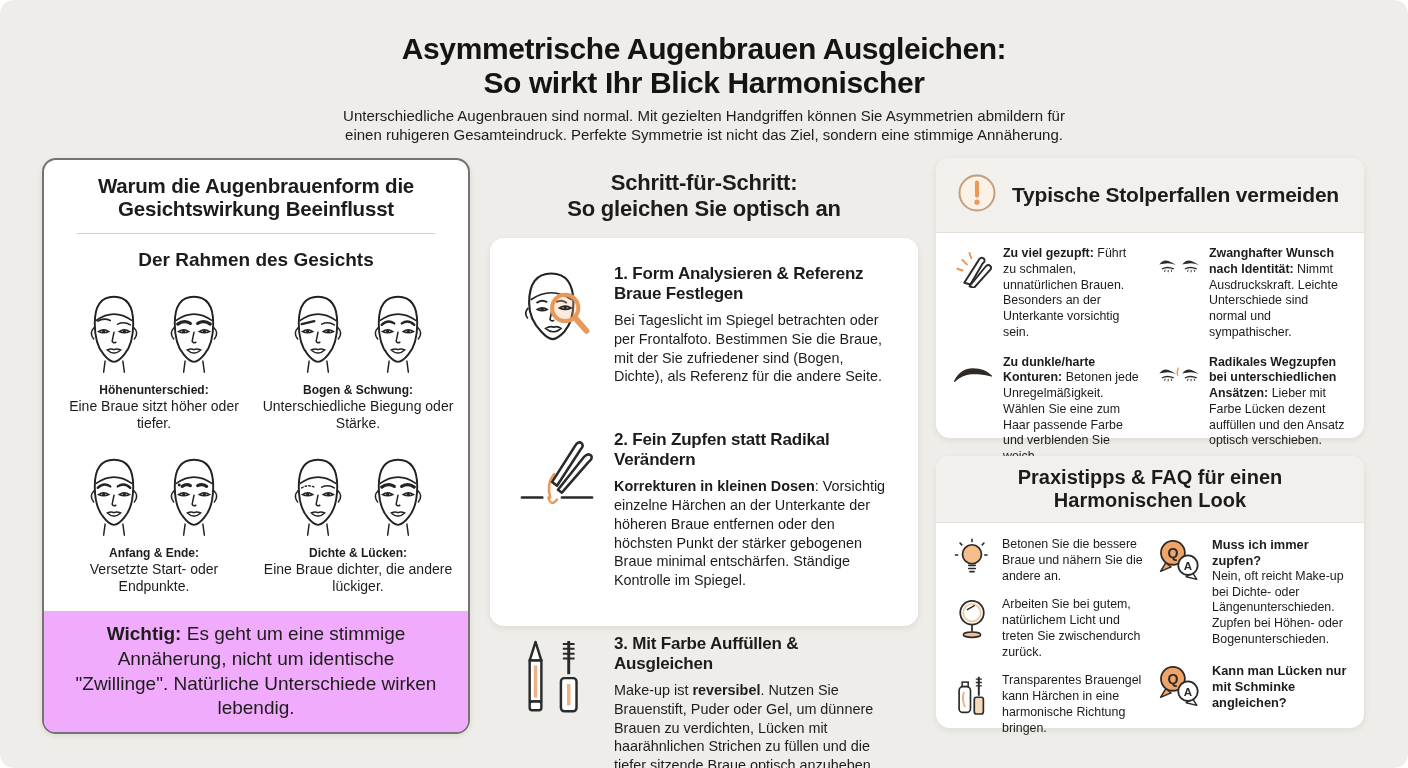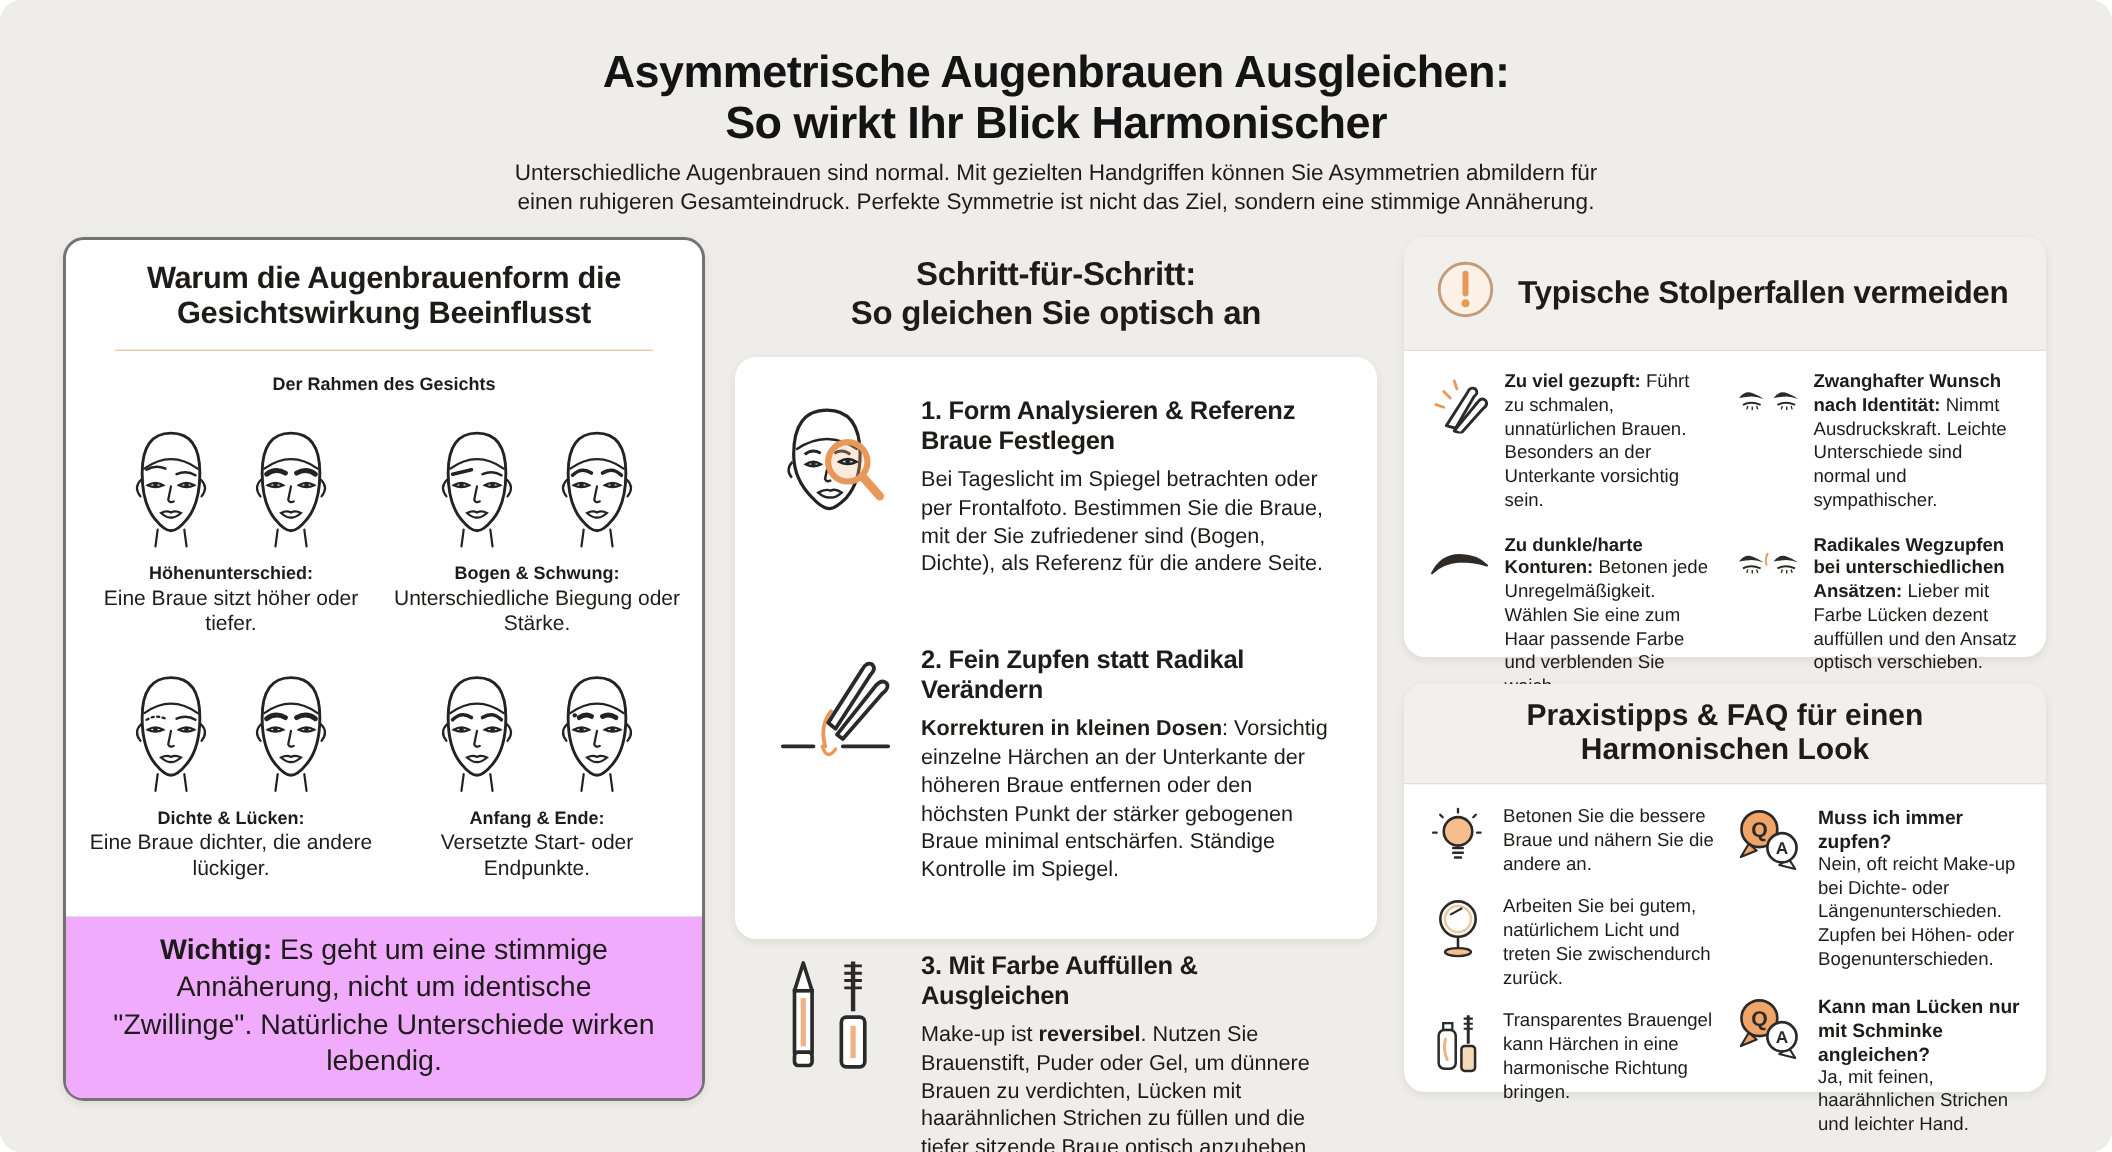--- a/index.html
+++ b/index.html
@@ -16,21 +16,21 @@
   .main-sub{position:absolute;left:300px;top:106px;width:808px;text-align:center;
             font-size:15px;line-height:1.28;color:#1d1c1a;}
 
   
   .card{position:absolute;background:#fff;border-radius:14px;box-shadow:0 2px 6px rgba(70,55,40,.10);}
 
   
   .left-panel{left:42px;top:158px;width:428px;height:576px;border:2px solid #737373;box-sizing:border-box;}
   .left-title{margin-top:15px;text-align:center;font-weight:800;font-size:20.5px;line-height:1.12;letter-spacing:-.2px;}
   .left-divider{width:358px;height:1px;background:#ecc9a4;margin:12px auto 0;}
-  .left-sub{margin-top:15px;text-align:center;font-weight:800;font-size:12px;}
+  .left-sub{margin-top:15px;text-align:center;font-weight:800;font-size:19px;}
   .face-grid{margin:18px 10px 0;display:grid;grid-template-columns:1fr 1fr;row-gap:20px;column-gap:4px;}
   .face-cell{text-align:center;}
   .faces-row{display:flex;justify-content:center;gap:6px;height:88px;}
   .face-svg{width:74px;height:88px;}
   .face-svg .bs25f{fill:#fff;stroke:#232323;stroke-width:2.6;stroke-linejoin:round;}
   .face-svg .bs2{fill:none;stroke:#232323;stroke-width:2;stroke-linecap:round;}
   .face-svg .bw2{fill:none;stroke:#232323;stroke-width:2.2;stroke-linecap:round;}
   .face-svg .bw3{fill:none;stroke:#232323;stroke-width:3.2;stroke-linecap:round;}
   .face-svg .bw4{fill:none;stroke:#232323;stroke-width:4.4;stroke-linecap:round;}
   .face-svg .bdash{fill:none;stroke:#232323;stroke-width:2;stroke-linecap:round;stroke-dasharray:2 3;}
@@ -186,58 +186,20 @@
                 <path class="bs2" d="M23,52 q-7,7 -0.5,15"></path>
                 <path class="bs2" d="M77,52 q7,7 0.5,15"></path>
                 <path class="bs2" d="M38,97 L36,112"></path>
                 <path class="bs2" d="M62,97 L64,112"></path>
                 <path class="bs2" d="M29,57 Q36,52.5 43,57 Q36,60.5 29,57 Z"></path>
                 <circle cx="36" cy="56.8" r="2.1" fill="#232323"></circle>
                 <path class="bs2" d="M57,57 Q64,52.5 71,57 Q64,60.5 57,57 Z"></path>
                 <circle cx="64" cy="56.8" r="2.1" fill="#232323"></circle>
                 <path class="bs2" d="M50,58 L47.5,70 Q49,73.5 52.5,71.5"></path>
                 <path class="bs2" d="M41,82 Q46,79.5 50,81.5 Q54,79.5 59,82 Q54,86.5 50,86 Q46,86.5 41,82 Z"></path>
-                <path class="bdash" d="M28,48 Q36,43 45,47"></path>
-                <path class="bw2" d="M55,47 Q64,43 72,48"></path>
-              </svg></span>
-          <span><svg class="face-svg" viewBox="0 0 100 118">
-                <path class="bs25f" d="M24,46 Q24,10 50,10 Q76,10 76,46 Q76,74 64,88 Q56,98 50,98 Q44,98 36,88 Q24,74 24,46 Z"></path>
-                <path class="bs2" d="M26,42 Q50,25 74,42"></path>
-                <path class="bs2" d="M23,52 q-7,7 -0.5,15"></path>
-                <path class="bs2" d="M77,52 q7,7 0.5,15"></path>
-                <path class="bs2" d="M38,97 L36,112"></path>
-                <path class="bs2" d="M62,97 L64,112"></path>
-                <path class="bs2" d="M29,57 Q36,52.5 43,57 Q36,60.5 29,57 Z"></path>
-                <circle cx="36" cy="56.8" r="2.1" fill="#232323"></circle>
-                <path class="bs2" d="M57,57 Q64,52.5 71,57 Q64,60.5 57,57 Z"></path>
-                <circle cx="64" cy="56.8" r="2.1" fill="#232323"></circle>
-                <path class="bs2" d="M50,58 L47.5,70 Q49,73.5 52.5,71.5"></path>
-                <path class="bs2" d="M41,82 Q46,79.5 50,81.5 Q54,79.5 59,82 Q54,86.5 50,86 Q46,86.5 41,82 Z"></path>
-                <path class="bw4" d="M28,47 Q36,41 45,46"></path>
-                <path class="bw4" d="M55,46 Q64,41 72,47"></path>
-              </svg></span>
-        </div>
-        <div class="face-label">Dichte &amp; Lücken:</div>
-        <div class="face-desc">Eine Braue dichter, die andere lückiger.</div>
-      </div>
-      <div class="face-cell">
-        <div class="faces-row">
-          <span><svg class="face-svg" viewBox="0 0 100 118">
-                <path class="bs25f" d="M24,46 Q24,10 50,10 Q76,10 76,46 Q76,74 64,88 Q56,98 50,98 Q44,98 36,88 Q24,74 24,46 Z"></path>
-                <path class="bs2" d="M26,42 Q50,25 74,42"></path>
-                <path class="bs2" d="M23,52 q-7,7 -0.5,15"></path>
-                <path class="bs2" d="M77,52 q7,7 0.5,15"></path>
-                <path class="bs2" d="M38,97 L36,112"></path>
-                <path class="bs2" d="M62,97 L64,112"></path>
-                <path class="bs2" d="M29,57 Q36,52.5 43,57 Q36,60.5 29,57 Z"></path>
-                <circle cx="36" cy="56.8" r="2.1" fill="#232323"></circle>
-                <path class="bs2" d="M57,57 Q64,52.5 71,57 Q64,60.5 57,57 Z"></path>
-                <circle cx="64" cy="56.8" r="2.1" fill="#232323"></circle>
-                <path class="bs2" d="M50,58 L47.5,70 Q49,73.5 52.5,71.5"></path>
-                <path class="bs2" d="M41,82 Q46,79.5 50,81.5 Q54,79.5 59,82 Q54,86.5 50,86 Q46,86.5 41,82 Z"></path>
                 <path class="bw3" d="M28,48 Q36,40 45,46"></path>
                 <path class="bw3" d="M55,46 Q64,40 72,48"></path>
               </svg></span>
           <span><svg class="face-svg" viewBox="0 0 100 118">
                 <path class="bs25f" d="M24,46 Q24,10 50,10 Q76,10 76,46 Q76,74 64,88 Q56,98 50,98 Q44,98 36,88 Q24,74 24,46 Z"></path>
                 <path class="bs2" d="M26,42 Q50,25 74,42"></path>
                 <path class="bs2" d="M23,52 q-7,7 -0.5,15"></path>
                 <path class="bs2" d="M77,52 q7,7 0.5,15"></path>
                 <path class="bs2" d="M38,97 L36,112"></path>
                 <path class="bs2" d="M62,97 L64,112"></path>
@@ -247,20 +209,58 @@
                 <circle cx="64" cy="56.8" r="2.1" fill="#232323"></circle>
                 <path class="bs2" d="M50,58 L47.5,70 Q49,73.5 52.5,71.5"></path>
                 <path class="bs2" d="M41,82 Q46,79.5 50,81.5 Q54,79.5 59,82 Q54,86.5 50,86 Q46,86.5 41,82 Z"></path>
                 <path class="bw4" d="M34,46 Q40,42 45,45"></path>
                 <circle cx="30" cy="44" r="2" fill="#232323"></circle>
                 <path class="bw4" d="M55,45 Q61,42 67,46"></path>
               </svg></span>
         </div>
         <div class="face-label">Anfang &amp; Ende:</div>
         <div class="face-desc">Versetzte Start- oder Endpunkte.</div>
+      </div>
+      <div class="face-cell">
+        <div class="faces-row">
+          <span><svg class="face-svg" viewBox="0 0 100 118">
+                <path class="bs25f" d="M24,46 Q24,10 50,10 Q76,10 76,46 Q76,74 64,88 Q56,98 50,98 Q44,98 36,88 Q24,74 24,46 Z"></path>
+                <path class="bs2" d="M26,42 Q50,25 74,42"></path>
+                <path class="bs2" d="M23,52 q-7,7 -0.5,15"></path>
+                <path class="bs2" d="M77,52 q7,7 0.5,15"></path>
+                <path class="bs2" d="M38,97 L36,112"></path>
+                <path class="bs2" d="M62,97 L64,112"></path>
+                <path class="bs2" d="M29,57 Q36,52.5 43,57 Q36,60.5 29,57 Z"></path>
+                <circle cx="36" cy="56.8" r="2.1" fill="#232323"></circle>
+                <path class="bs2" d="M57,57 Q64,52.5 71,57 Q64,60.5 57,57 Z"></path>
+                <circle cx="64" cy="56.8" r="2.1" fill="#232323"></circle>
+                <path class="bs2" d="M50,58 L47.5,70 Q49,73.5 52.5,71.5"></path>
+                <path class="bs2" d="M41,82 Q46,79.5 50,81.5 Q54,79.5 59,82 Q54,86.5 50,86 Q46,86.5 41,82 Z"></path>
+                <path class="bdash" d="M28,48 Q36,43 45,47"></path>
+                <path class="bw2" d="M55,47 Q64,43 72,48"></path>
+              </svg></span>
+          <span><svg class="face-svg" viewBox="0 0 100 118">
+                <path class="bs25f" d="M24,46 Q24,10 50,10 Q76,10 76,46 Q76,74 64,88 Q56,98 50,98 Q44,98 36,88 Q24,74 24,46 Z"></path>
+                <path class="bs2" d="M26,42 Q50,25 74,42"></path>
+                <path class="bs2" d="M23,52 q-7,7 -0.5,15"></path>
+                <path class="bs2" d="M77,52 q7,7 0.5,15"></path>
+                <path class="bs2" d="M38,97 L36,112"></path>
+                <path class="bs2" d="M62,97 L64,112"></path>
+                <path class="bs2" d="M29,57 Q36,52.5 43,57 Q36,60.5 29,57 Z"></path>
+                <circle cx="36" cy="56.8" r="2.1" fill="#232323"></circle>
+                <path class="bs2" d="M57,57 Q64,52.5 71,57 Q64,60.5 57,57 Z"></path>
+                <circle cx="64" cy="56.8" r="2.1" fill="#232323"></circle>
+                <path class="bs2" d="M50,58 L47.5,70 Q49,73.5 52.5,71.5"></path>
+                <path class="bs2" d="M41,82 Q46,79.5 50,81.5 Q54,79.5 59,82 Q54,86.5 50,86 Q46,86.5 41,82 Z"></path>
+                <path class="bw4" d="M28,47 Q36,41 45,46"></path>
+                <path class="bw4" d="M55,46 Q64,41 72,47"></path>
+              </svg></span>
+        </div>
+        <div class="face-label">Dichte &amp; Lücken:</div>
+        <div class="face-desc">Eine Braue dichter, die andere lückiger.</div>
       </div>
     </div>
 
     <div class="left-note">
       <b>Wichtig:</b><span> Es geht um eine stimmige Annäherung, nicht um identische "Zwillinge". Natürliche Unterschiede wirken lebendig.</span>
     </div>
   </div>
 
   <div class="steps-title">
     <span>Schritt-für-Schritt:</span><br>
@@ -457,20 +457,19 @@
                 <path d="M10,28 l-6,10 l12,-5 Z" fill="#F0A468" stroke="#2A2A2A" stroke-width="1.6" stroke-linejoin="round"></path>
                 <circle cx="18" cy="17" r="13.5" fill="#F0A468" stroke="#2A2A2A" stroke-width="2"></circle>
                 <text x="18" y="23" font-size="16" font-weight="bold" text-anchor="middle" fill="#2A2A2A" font-family="Liberation Sans, sans-serif">Q</text>
                 <path d="M40,39 l5,8 l-12,-3 Z" fill="#fff" stroke="#2A2A2A" stroke-width="1.6" stroke-linejoin="round"></path>
                 <circle cx="35" cy="31" r="11" fill="#fff" stroke="#2A2A2A" stroke-width="2"></circle>
                 <text x="35" y="36" font-size="13" font-weight="bold" text-anchor="middle" fill="#2A2A2A" font-family="Liberation Sans, sans-serif">A</text>
               </svg>
             </div>
           <div>
             <div class="faq-q">Kann man Lücken nur mit Schminke angleichen?</div>
-            <div class="faq-a">Ja, mit feinen, haarähnlichen Strichen und leichter Hand.</div>
           </div>
         </div>
       </div>
     </div>
   </div>
 
 </div>
 
 </body></html>

